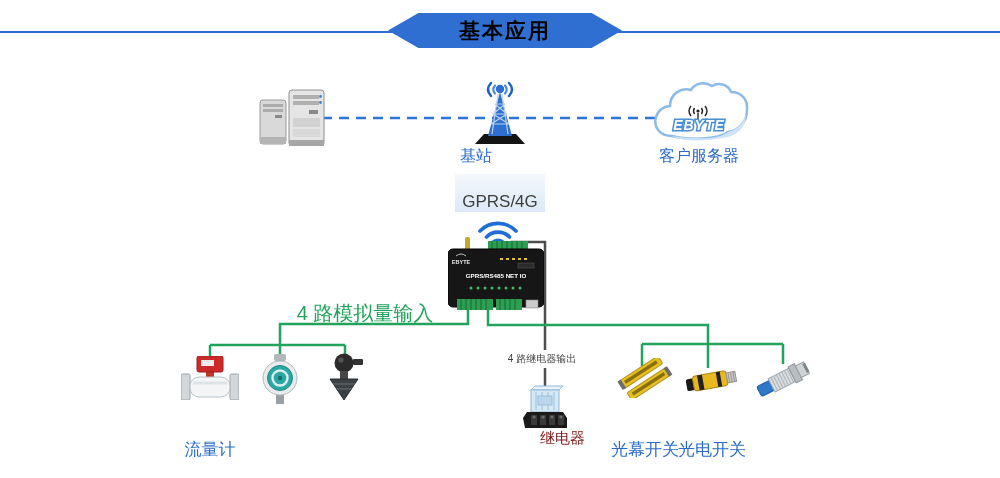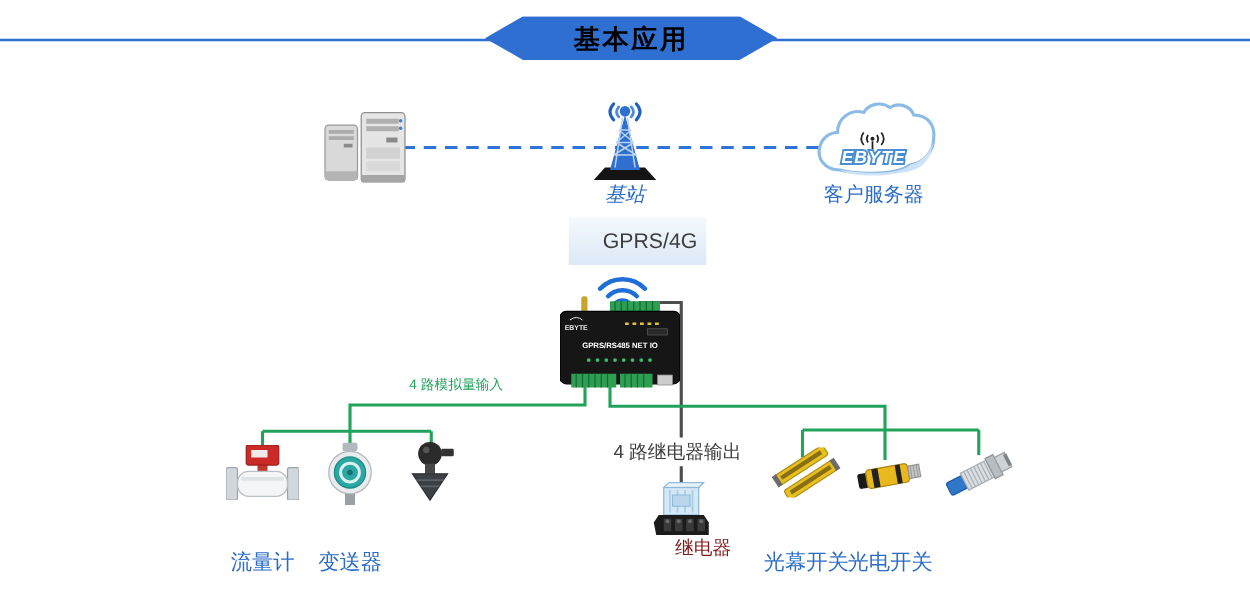--- a/index.html
+++ b/index.html
@@ -16,29 +16,29 @@
     display:flex;align-items:center;justify-content:center;
     color:#000000;font-size:21px;font-weight:bold;letter-spacing:2px;
   }
   
   .blue-label{color:#2b6cc6;font-size:16px;text-align:center;z-index:3;}
   .node-label{top:146px;}
   
   .gprs-box{
     left:455px;top:174px;width:90px;height:38px;z-index:3;
     background:linear-gradient(180deg,#f4f8fc 0%,#dce9f7 100%);
-    display:flex;align-items:center;justify-content:center;
-    color:#3d3d3d;font-size:17px;padding-left:20px;
-  }
-  
-  .green-label{color:#21a35c;font-size:11px;font-weight:500;text-align:center;z-index:3;}
+    display:flex;align-items:flex-end;justify-content:center;
+    color:#3d3d3d;font-size:17px;
+  }
+  
+  .green-label{color:#21a35c;font-size:20px;font-weight:500;text-align:center;z-index:3;}
   
   .relay-out-label{
     left:462px;top:350px;width:160px;text-align:center;z-index:3;
-    color:#3d3d3d;font-size:15px;background:#ffffff;padding:2px 0;
+    color:#3d3d3d;font-size:10px;background:#ffffff;padding:2px 0;
   }
   .dark-label{color:#7f1d1d;font-size:15px;text-align:right;z-index:3;}
   .sensor-label{top:398px;width:96px;color:#2b6cc6;font-size:17px;text-align:center;z-index:3;margin-top:40px;}
   .overlay{left:0;top:0;z-index:2;}
   .icon-wrap{z-index:3;}
 </style>
 </head>
 <body>
 
 <div id="stage">
@@ -79,21 +79,21 @@
   <svg class="abs icon-wrap" style="left:462px;top:80px;" width="76" height="66" viewBox="0 0 76 66">
     <polygon points="22,54 54,54 63,64 13,64" fill="#141414"></polygon>
     <polygon points="38,12 26,56 50,56" fill="#2e6fd0"></polygon>
     <path d="M36,14 L30,54 M40,14 L46,54 M33,24 L43,24 M31,34 L45,34 M29,44 L47,44 M33,24 L45,34 M43,24 L31,34 M31,34 L47,44 M45,34 L29,44" stroke="#bcd4f0" stroke-width="1.2" fill="none"></path>
     <circle cx="38" cy="9" r="4.2" fill="#2e6fd0"></circle>
     <path d="M29,3 Q23,9.5 29,16" stroke="#1e5fc0" stroke-width="2.4" fill="none" stroke-linecap="round"></path>
     <path d="M33,5.5 Q29.5,9.5 33,13.5" stroke="#4b8ade" stroke-width="2.2" fill="none" stroke-linecap="round"></path>
     <path d="M47,3 Q53,9.5 47,16" stroke="#1e5fc0" stroke-width="2.4" fill="none" stroke-linecap="round"></path>
     <path d="M43,5.5 Q46.5,9.5 43,13.5" stroke="#4b8ade" stroke-width="2.2" fill="none" stroke-linecap="round"></path>
   </svg>
-  <div class="abs blue-label node-label" style="left:460px;width:80px;font-style:italic;">基站</div>
+  <div class="abs blue-label node-label" style="left:436px;width:80px;">基站</div>
 
   <svg class="abs icon-wrap" style="left:648px;top:80px;" width="104" height="68" viewBox="0 0 104 68">
     <path d="M24,56 C12,56 5,47 8,37 C10,30 16,26 22,26 C22,14 33,7 43,10 C47,3 57,1 64,6 C70,2 80,4 83,12 C94,12 100,20 99,30 C99,42 91,50 80,52 C70,60 40,60 24,56 Z" fill="#ffffff" stroke="#8cbbe8" stroke-width="2.5"></path>
     <path d="M24,56 C50,60 72,59 80,52 C88,50 96,44 98,34 C98,48 88,57 74,58 C56,62 32,61 24,56 Z" fill="#cfe3f7" stroke="none"></path>
     <g stroke="#222" stroke-width="1.4" fill="none">
       <path d="M43,26 Q39,31 43,36"></path>
         <path d="M46.5,28 Q44.5,31 46.5,34"></path>
       <path d="M57,26 Q61,31 57,36"></path>
         <path d="M53.5,28 Q55.5,31 53.5,34"></path>
       <path d="M50,33 V40"></path>
@@ -175,21 +175,20 @@
   </svg>
   <svg class="abs icon-wrap" style="left:323px;top:352px;" width="44" height="52" viewBox="0 0 44 52">
     <rect x="30" y="7" width="10" height="6" rx="1" fill="#333"></rect>
     <circle cx="21" cy="11" r="9.5" fill="#2b2b2b"></circle>
     <circle cx="18" cy="8" r="2.6" fill="#555"></circle>
     <rect x="17" y="19" width="8" height="8" fill="#474747"></rect>
     <polygon points="7,27 35,27 21,48" fill="#3c4146" stroke="#2a2e33"></polygon>
     <path d="M10,32 h22 M13,37 h16" stroke="#5a6066" stroke-width="1.4"></path>
   </svg>
   <div class="abs sensor-label" style="left:162px;">流量计</div>
-  <div class="abs sensor-label" style="left:232px;">变送器</div>
 
   <svg class="abs icon-wrap" style="left:519px;top:384px;" width="52" height="48" viewBox="0 0 52 48">
     <polygon points="12,6 40,6 44,2 16,2" fill="#e7f2fa" stroke="#93bbd9"></polygon>
     <rect x="12" y="6" width="28" height="22" fill="#d4e8f6" stroke="#8fb8d8"></rect>
     <path d="M17,8 V26 M23,8 V26 M29,8 V26 M35,8 V26" stroke="#a9cce6" stroke-width="1.4"></path>
     <rect x="19" y="12" width="14" height="9" fill="#b9d6ec" stroke="#8fb8d8" stroke-width="0.8"></rect>
     <polygon points="8,28 44,28 48,34 48,44 6,44 4,34" fill="#1b1b1b"></polygon>
     <g fill="#3a3a3a">
       <rect x="12" y="31" width="6" height="10"></rect>
         <rect x="21" y="31" width="6" height="10"></rect>

